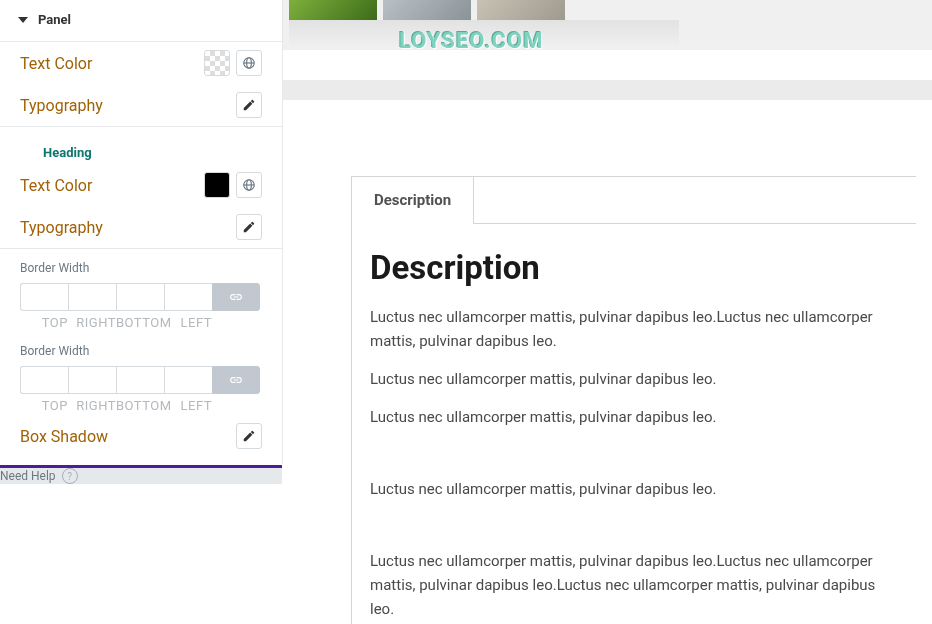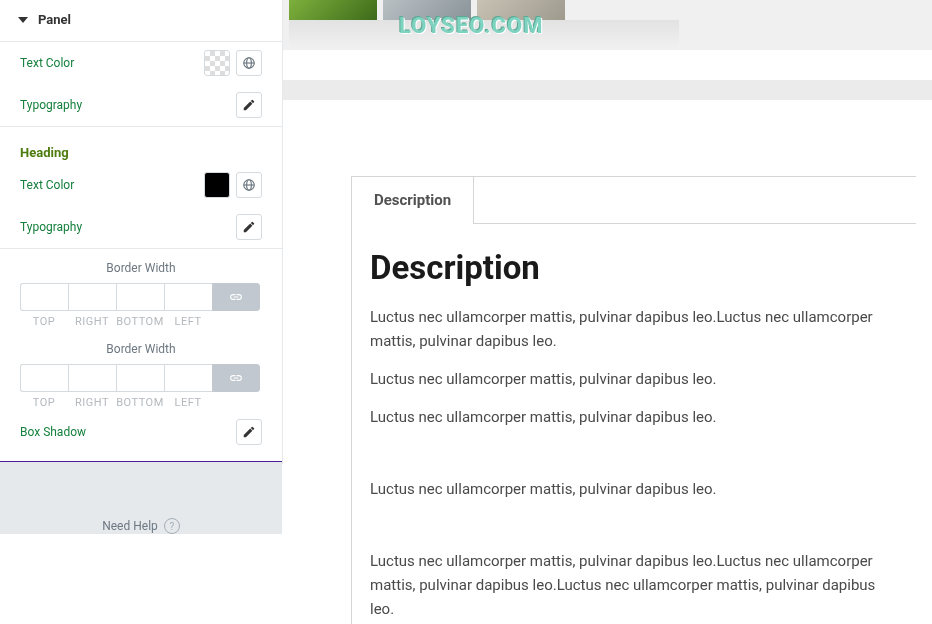--- a/index.html
+++ b/index.html
@@ -11,60 +11,60 @@
 .sidebar { width: 283px; background: #fff; border-right: 1px solid #e6e9ec; display: flex; flex-direction: column; }
 .sidebar-top { border-left: 4px solid #fff; }
 
 .panel-header { display: flex; align-items: center; padding: 12px 20px 14px 14px; }
 .panel-caret { width: 0; height: 0; border-left: 5px solid transparent; border-right: 5px solid transparent; border-top: 6px solid #333; margin-right: 10px; }
 .panel-title { font-weight: 700; font-size: 13px; color: #333; }
 
 .section { border-top: 1px solid #e6e9ec; padding: 0 20px; }
 .section.first { border-top: 1px solid #e6e9ec; }
 .row { display: flex; align-items: center; justify-content: space-between; height: 42px; }
-.row-label { color: #15803d; font-size: 12px; }
-.sub-heading { font-weight: 700; color: #4d7c0f; font-size: 13px; padding-top: 18px; padding-bottom: 4px; }
+.row-label { color: #a16207; font-size: 16px; }
+.sub-heading { font-weight: 700; color: #0f766e; font-size: 13px; padding-top: 18px; padding-bottom: 4px; margin-left: 23px; }
 
 .swatch-group { display: flex; gap: 6px; }
 .swatch, .swatch-btn, .global-btn { width: 26px; height: 26px; border: 1px solid #d5dadf; background: #fff; display: flex; align-items: center; justify-content: center; border-radius: 3px; cursor: pointer; }
 .swatch-checker { background-image: linear-gradient(45deg, #ddd 25%, transparent 25%), linear-gradient(-45deg, #ddd 25%, transparent 25%), linear-gradient(45deg, transparent 75%, #ddd 75%), linear-gradient(-45deg, transparent 75%, #ddd 75%); background-size: 10px 10px; background-position: 0 0, 0 5px, 5px -5px, -5px 0px; }
 .swatch-black { background: #000; }
 .global-icon { width: 14px; height: 14px; }
 .global-icon svg { display: block; }
 
 .edit-btn { width: 26px; height: 26px; border: 1px solid #d5dadf; background: #fff; border-radius: 3px; display: flex; align-items: center; justify-content: center; cursor: pointer; }
 .pencil { width: 14px; height: 14px; }
 
 .dim-block { padding: 12px 0 2px 0; }
-.dim-label { color: #6d7882; font-size: 12px; margin-bottom: 8px; text-align: center; }
+.dim-label { color: #6d7882; font-size: 12px; margin-bottom: 8px; }
 .dim-inputs { display: flex; }
 .dim-inputs input { width: 48px; height: 28px; border: 1px solid #d5dadf; border-right: none; text-align: center; font-size: 12px; color: #333; }
 .dim-inputs input:first-child { border-top-left-radius: 3px; border-bottom-left-radius: 3px; }
 .link-btn { width: 48px; height: 28px; background: #c2c8d0; border: 1px solid #c2c8d0; border-top-right-radius: 3px; border-bottom-right-radius: 3px; display: flex; align-items: center; justify-content: center; cursor: pointer; }
 .link-btn svg { width: 14px; height: 14px; fill: #fff; }
 .dim-captions { display: flex; margin-top: 4px; }
-.dim-captions span { width: 48px; text-align: center; font-size: 11px; color: #b4b9be; letter-spacing: 0.5px; }
-
-.help-area { flex: 1; background: #e6e9ec; display: flex; align-items: flex-start; justify-content: center; padding-top: 56px; border-top: 1px solid #4c1d95; }
+.dim-captions span { width: 48px; text-align: right; font-size: 13px; color: #b4b9be; letter-spacing: 0.5px; }
+
+.help-area { flex: 1; background: #e6e9ec; display: flex; align-items: flex-start; border-top: 3px solid #4c1d95; }
 .help-inner { display: flex; align-items: center; gap: 6px; color: #6d7882; font-size: 12px; cursor: pointer; }
 .help-q { width: 16px; height: 16px; border: 1px solid #a4afb7; border-radius: 50%; display: flex; align-items: center; justify-content: center; font-size: 10px; color: #a4afb7; }
 
 
 .collapse-tab { position: absolute; left: 283px; top: 250px; width: 16px; height: 44px; background: #e6e9ec; border: 1px solid #d5dadf; border-left: none; border-radius: 0 4px 4px 0; display: flex; align-items: center; justify-content: center; cursor: pointer; }
 .collapse-tab svg { width: 10px; height: 10px; fill: #a4afb7; }
 
 
 .main { flex: 1; position: relative; background: #fff; }
 .topband { height: 50px; background: #f0f0f0; position: relative; }
 .thumb { position: absolute; top: 0; width: 88px; height: 20px; }
 .thumb1 { left: 6px; background: linear-gradient(135deg,#7db03c,#3d6b1a); }
 .thumb2 { left: 100px; background: linear-gradient(135deg,#b8c0c4,#8a9398); }
 .thumb3 { left: 194px; background: linear-gradient(135deg,#c8c2b4,#9e9a8e); }
 .thumb-shadow { position: absolute; top: 20px; left: 6px; width: 390px; height: 28px; background: linear-gradient(to bottom, rgba(0,0,0,0.06), transparent); }
-.watermark { position: absolute; left: 116px; top: 13px; font-size: 22px; font-weight: 700; letter-spacing: 1px; color: #7dd3c0; text-shadow: 1px 1px 0 #fff, -1px -1px 0 #5ba893; }
+.watermark { position: absolute; left: 116px; top: 28px; font-size: 22px; font-weight: 700; letter-spacing: 1px; color: #7dd3c0; text-shadow: 1px 1px 0 #fff, -1px -1px 0 #5ba893; }
 
 .grayband { margin-top: 30px; height: 20px; background: #ebebeb; }
 
 .content { padding: 76px 16px 0 68px; }
 .tabs-wrap { border: 1px solid #d5d5d5; border-right: none; }
 .tabs { display: flex; background: #fff; border-bottom: 1px solid #d5d5d5; }
 .tab { padding: 14px 22px; font-size: 15px; font-weight: 700; color: #515151; cursor: pointer; background: #ebebeb; border-right: 1px solid #d5d5d5; }
 .tab.active { background: #fff; position: relative; }
 .tab.active::after { content: ''; position: absolute; bottom: -1px; left: 0; right: 0; height: 1px; background: #fff; }
 .tab-panel { padding: 24px 18px 0 18px; }

